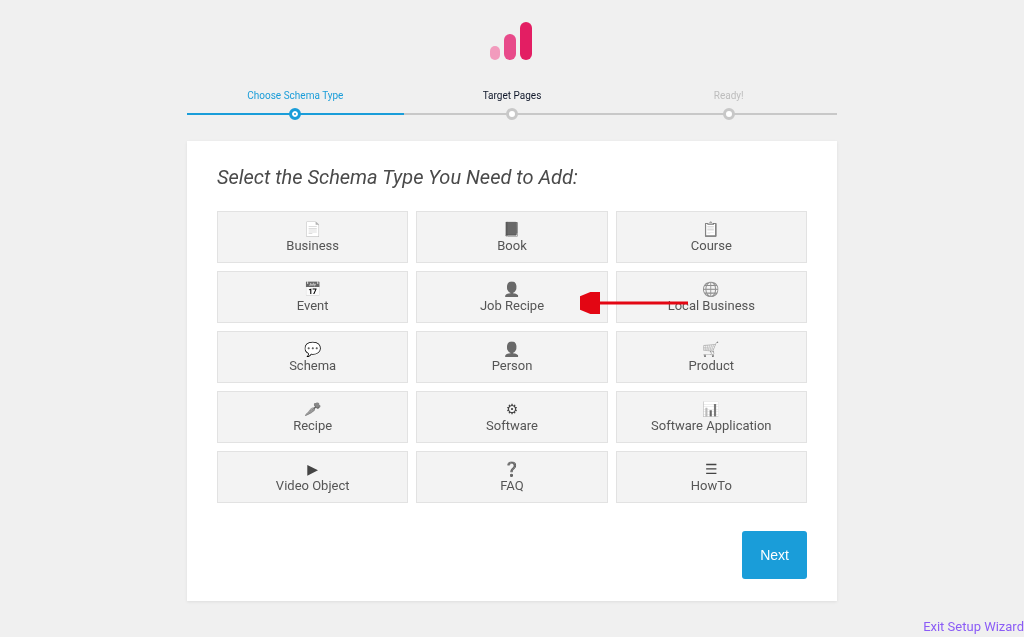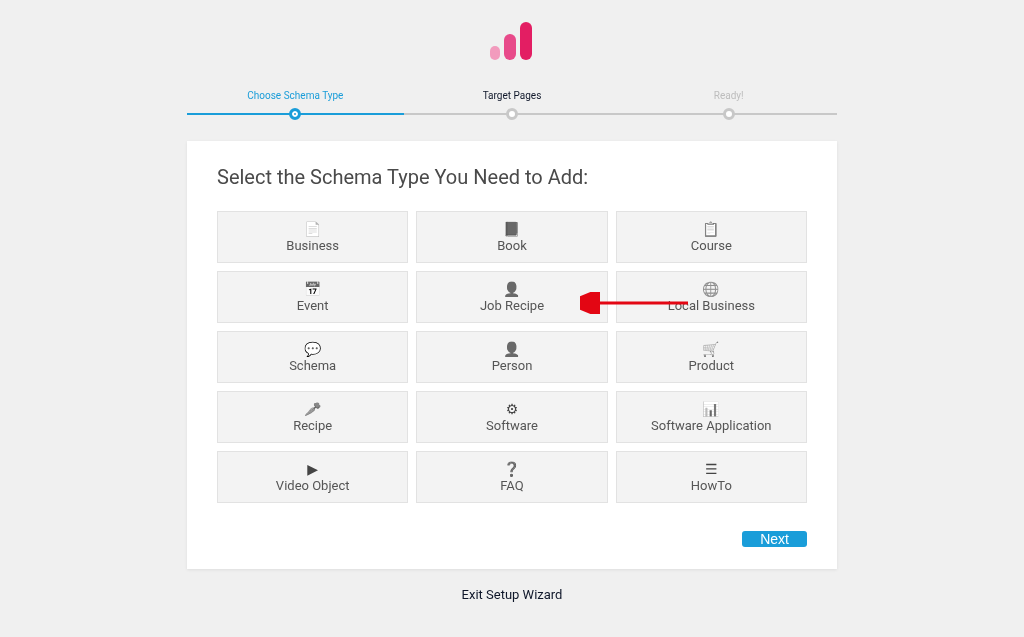--- a/index.html
+++ b/index.html
@@ -69,20 +69,21 @@
     background: #fff;
     margin: 26px auto 0 auto;
     box-shadow: 0 1px 3px rgba(0,0,0,0.08);
     padding: 24px 30px 22px 30px;
   }
   .card-title {
     font-size: 20px;
     font-weight: 400;
     color: #4a4a4a;
     margin-bottom: 22px;
+    font-style: italic;
   }
 
   .grid {
     display: grid;
     grid-template-columns: repeat(3, 1fr);
     gap: 8px;
   }
   .tile {
     background: #f3f3f3;
     border: 1px solid #e2e2e2;
@@ -104,31 +105,31 @@
 
   .actions {
     display: flex;
     justify-content: flex-end;
     margin-top: 28px;
   }
   .next-btn {
     background: #1a9dd9;
     color: #fff;
     border: none;
-    padding: 0 18px;
+    padding: 16px 18px;
     font-size: 14px;
     border-radius: 3px;
     cursor: pointer;
   }
 
   .exit-link {
-    text-align: center;
+    text-align: right;
     margin-top: 18px;
     font-size: 13px;
-    color: #0f172a;
+    color: #8b5cf6;
     cursor: pointer;
   }
 
   .arrow-overlay {
     position: absolute;
     pointer-events: none;
     top: 292px;
     left: 580px;
     width: 110px;
     height: 22px;

